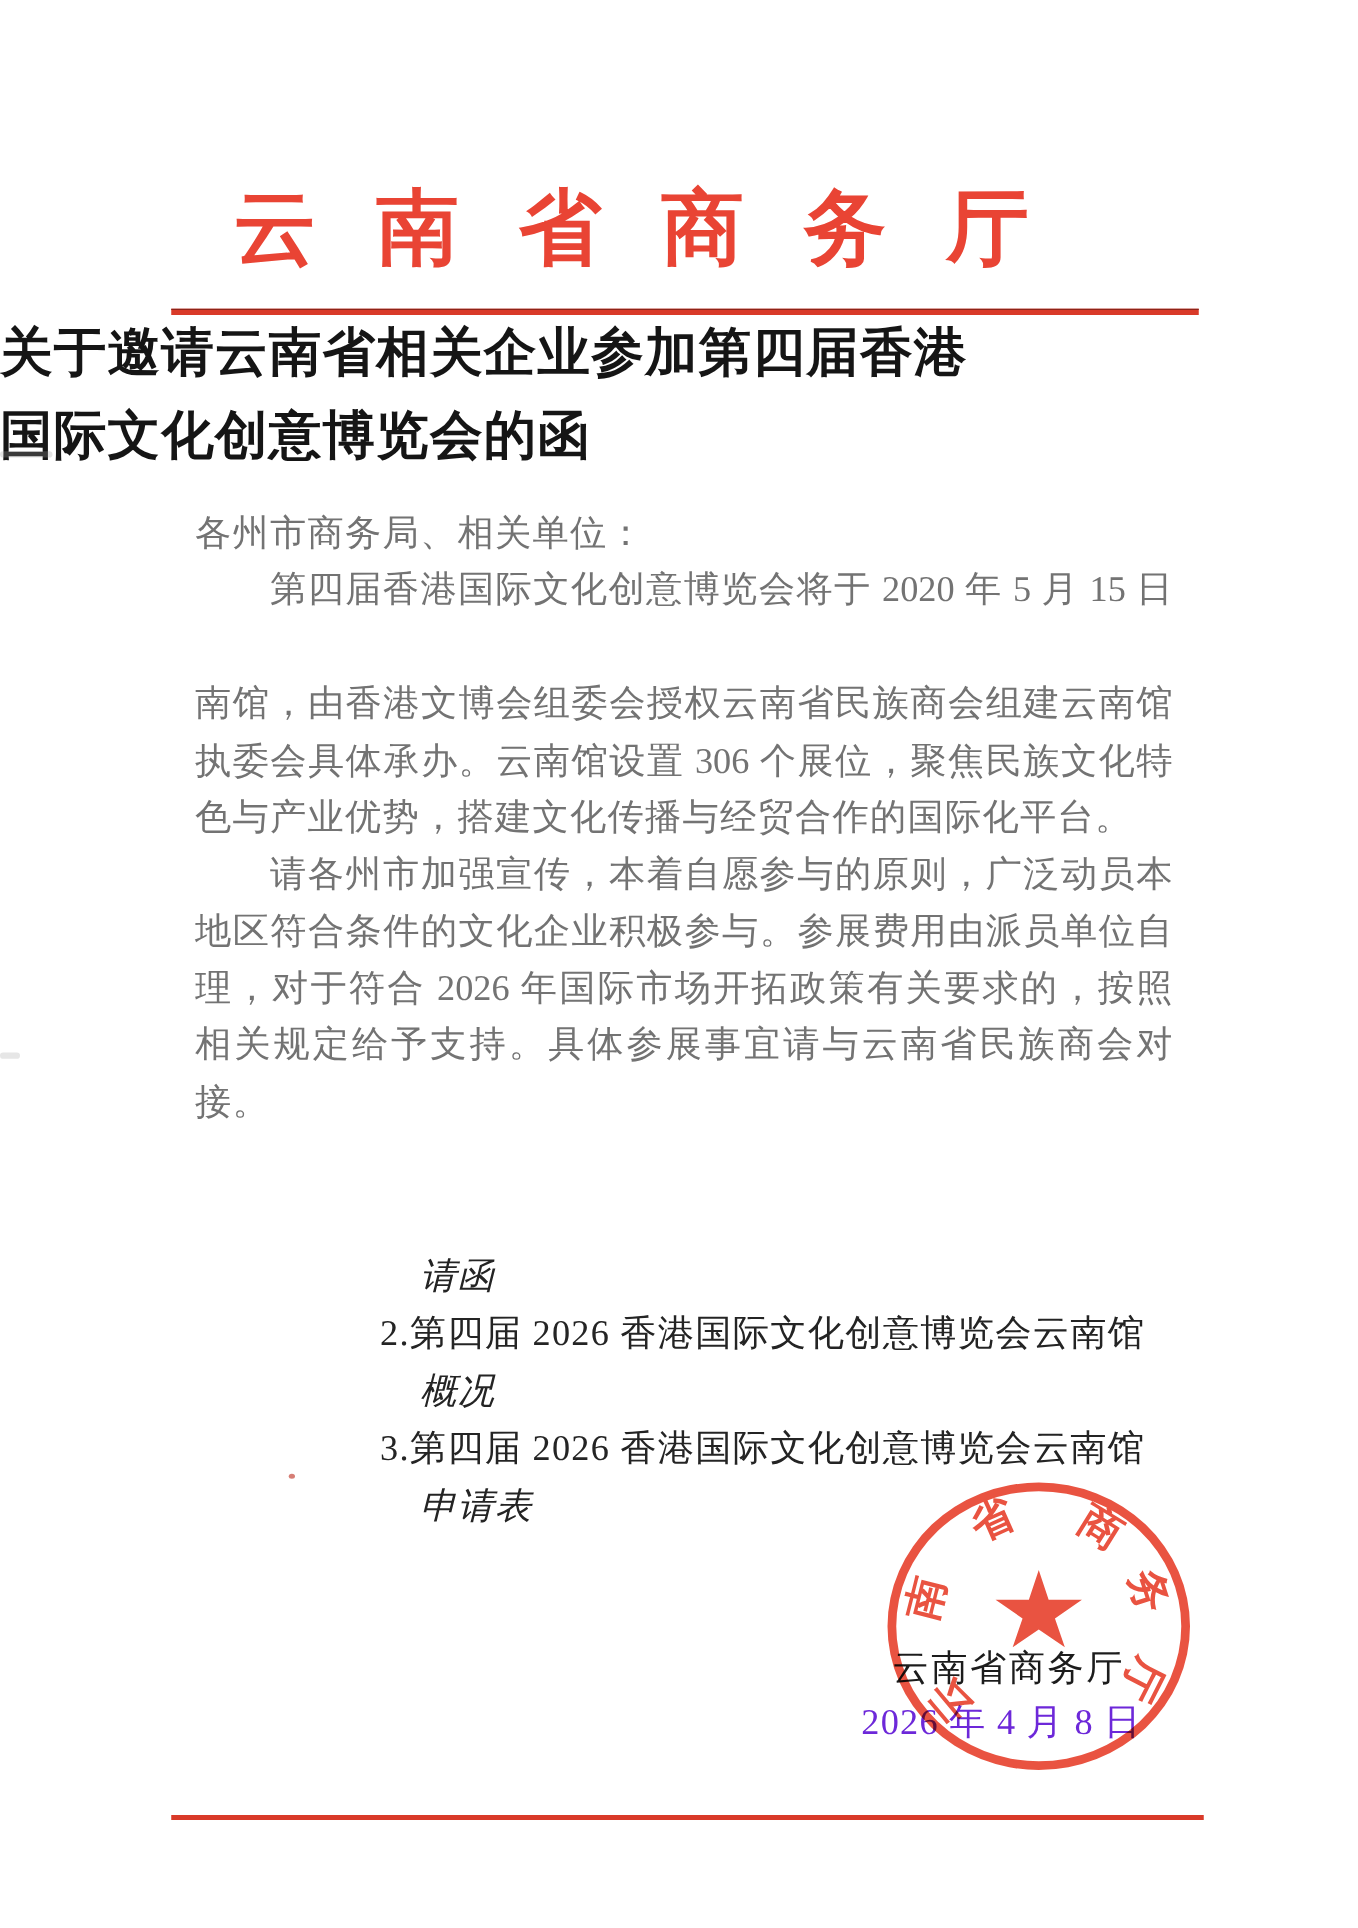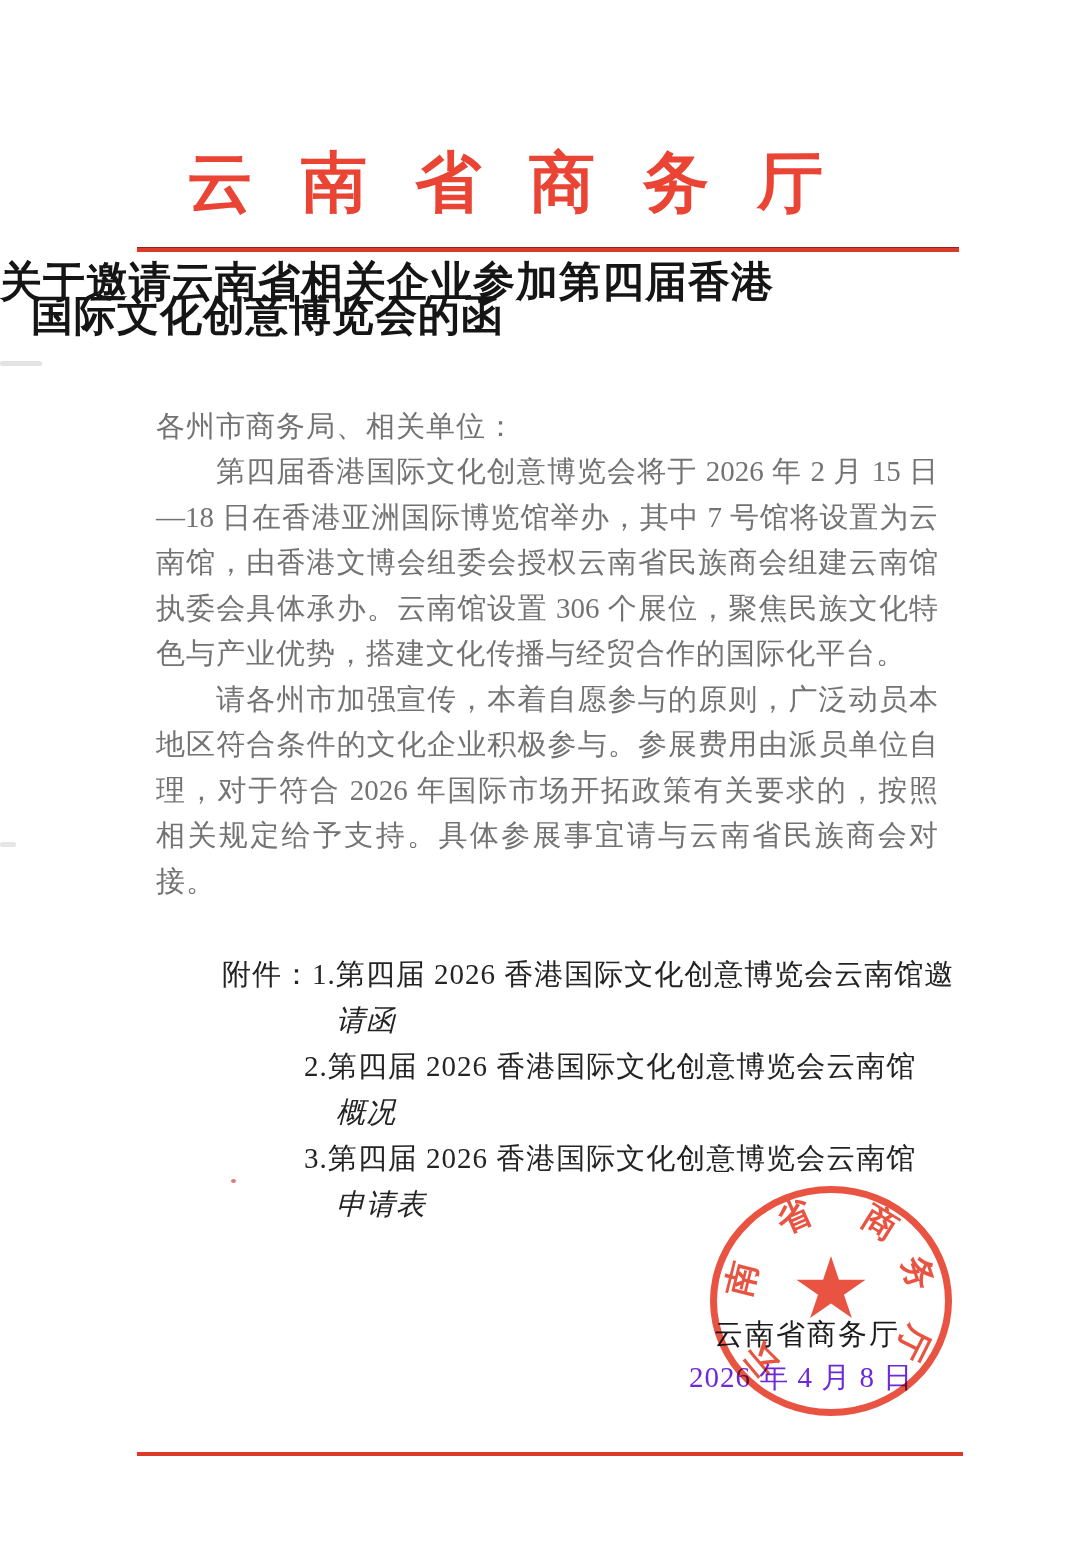--- a/index.html
+++ b/index.html
@@ -39,21 +39,21 @@
     position: absolute;
     left: 0; width: 100%;
     text-align: left;
     font-size: 42px;
     font-weight: bold;
     color: #151515;
     letter-spacing: 1px;
     white-space: nowrap;
   }
   .doc-title.line1 { top: 254px; }
-  .doc-title.line2 { top: 288px; padding-left: 31px; }
+  .doc-title.line2 { top: 320px; }
 
   
   .bline {
     position: absolute;
     left: 156px;
     width: 782px;
     font-size: 29px;
     color: #737373;
     letter-spacing: 1px;
     white-space: nowrap;
@@ -154,33 +154,31 @@
 
   <div class="letterhead">云南省商务厅</div>
 
   <div class="red-rule-top"></div>
 
   <div class="doc-title line1">关于邀请云南省相关企业参加第四届香港</div>
   <div class="doc-title line2">国际文化创意博览会的函</div>
 
   <div class="bline" style="top:407px">各州市商务局、相关单位：</div>
 
-  <div class="bline just indent" style="top:452px">第四届香港国际文化创意博览会将于 2026 年 2 月 15 日</div>
-  <div class="bline just" style="top:498px">—18 日在香港亚洲国际博览馆举办，其中 7 号馆将设置为云</div>
+  <div class="bline just indent" style="top:452px">第四届香港国际文化创意博览会将于 2020 年 5 月 15 日</div>
   <div class="bline just" style="top:543px">南馆，由香港文博会组委会授权云南省民族商会组建云南馆</div>
   <div class="bline just" style="top:589px">执委会具体承办。云南馆设置 306 个展位，聚焦民族文化特</div>
   <div class="bline" style="top:634px">色与产业优势，搭建文化传播与经贸合作的国际化平台。</div>
 
   <div class="bline just indent" style="top:680px">请各州市加强宣传，本着自愿参与的原则，广泛动员本</div>
   <div class="bline just" style="top:725px">地区符合条件的文化企业积极参与。参展费用由派员单位自</div>
   <div class="bline just" style="top:771px">理，对于符合 2026 年国际市场开拓政策有关要求的，按照</div>
   <div class="bline just" style="top:816px">相关规定给予支持。具体参展事宜请与云南省民族商会对</div>
   <div class="bline" style="top:862px">接。</div>
 
-  <div class="aline lvl0" style="top:955px">附件：1.第四届 2026 香港国际文化创意博览会云南馆邀</div>
   <div class="aline lvl2" style="top:1001px">请函</div>
   <div class="aline lvl1" style="top:1047px">2.第四届 2026 香港国际文化创意博览会云南馆</div>
   <div class="aline lvl2" style="top:1093px">概况</div>
   <div class="aline lvl1" style="top:1139px">3.第四届 2026 香港国际文化创意博览会云南馆</div>
   <div class="aline lvl2" style="top:1185px">申请表</div>
 
   <div class="sig-org">云南省商务厅</div>
   <div class="sig-date">2026 年 4 月 8 日</div>
 
   <div class="seal">

